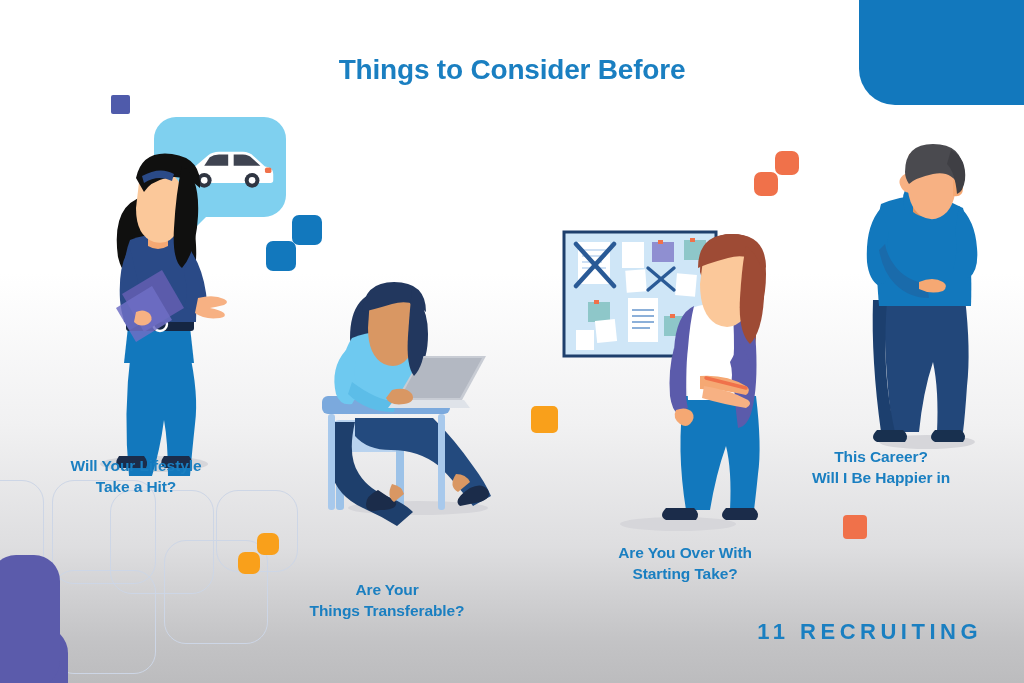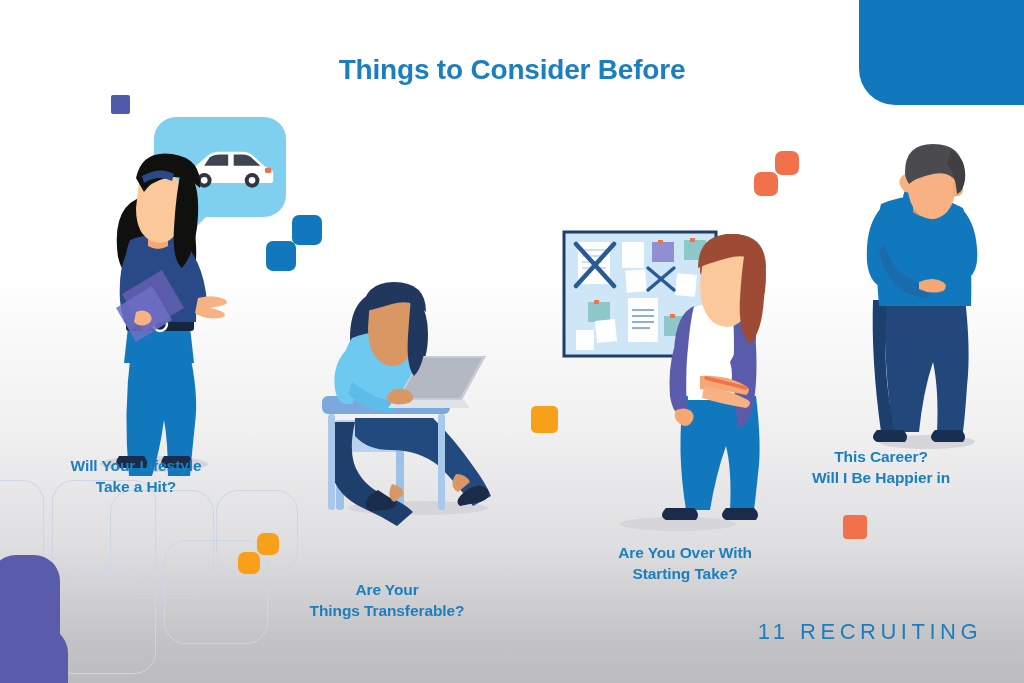--- a/index.html
+++ b/index.html
@@ -55,21 +55,21 @@
     letter-spacing:-0.1px;
   }
   .caption .ln { display:block; white-space:nowrap; }
 
   
   #logo {
     position:absolute;
     right:42px; bottom:38px;
     color:#1a7fc1;
     font-size:22px;
-    font-weight:normal;
+    font-weight:bold;
     letter-spacing:4.5px;
   }
 
   
   .fig { position:absolute; }
   .fig svg { display:block; overflow:visible; }
 </style>
 </head>
 <body>
 

